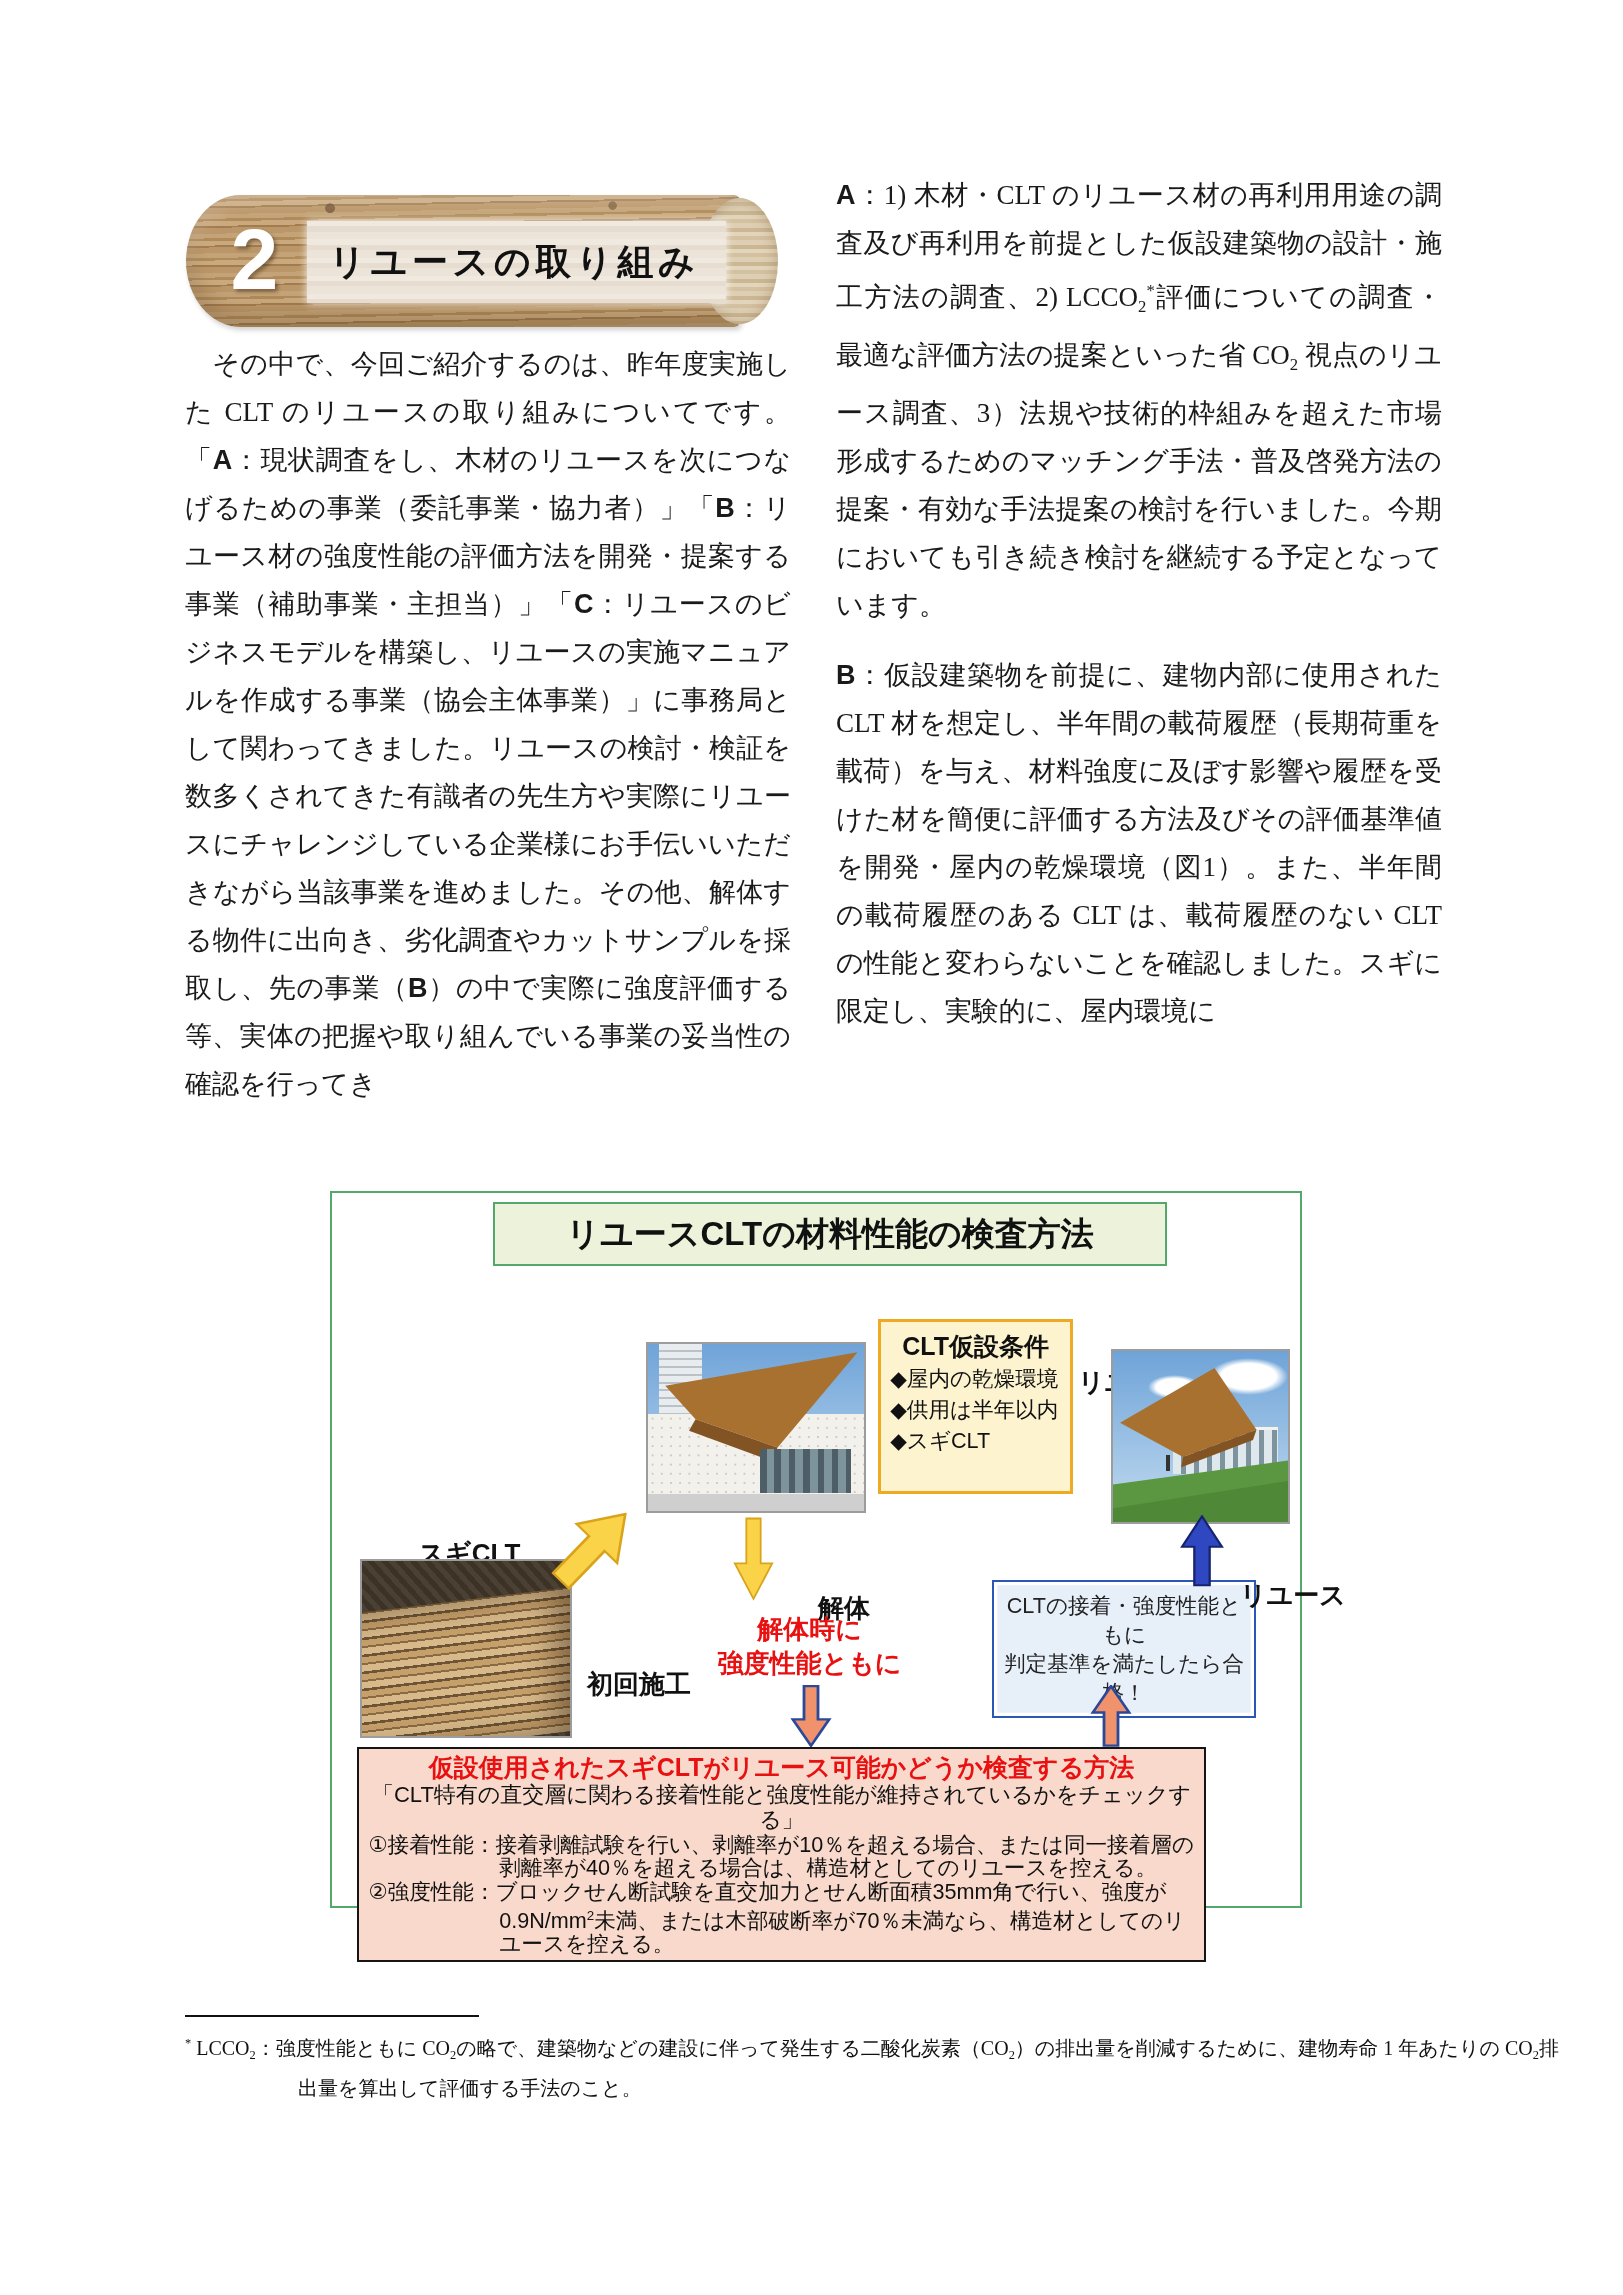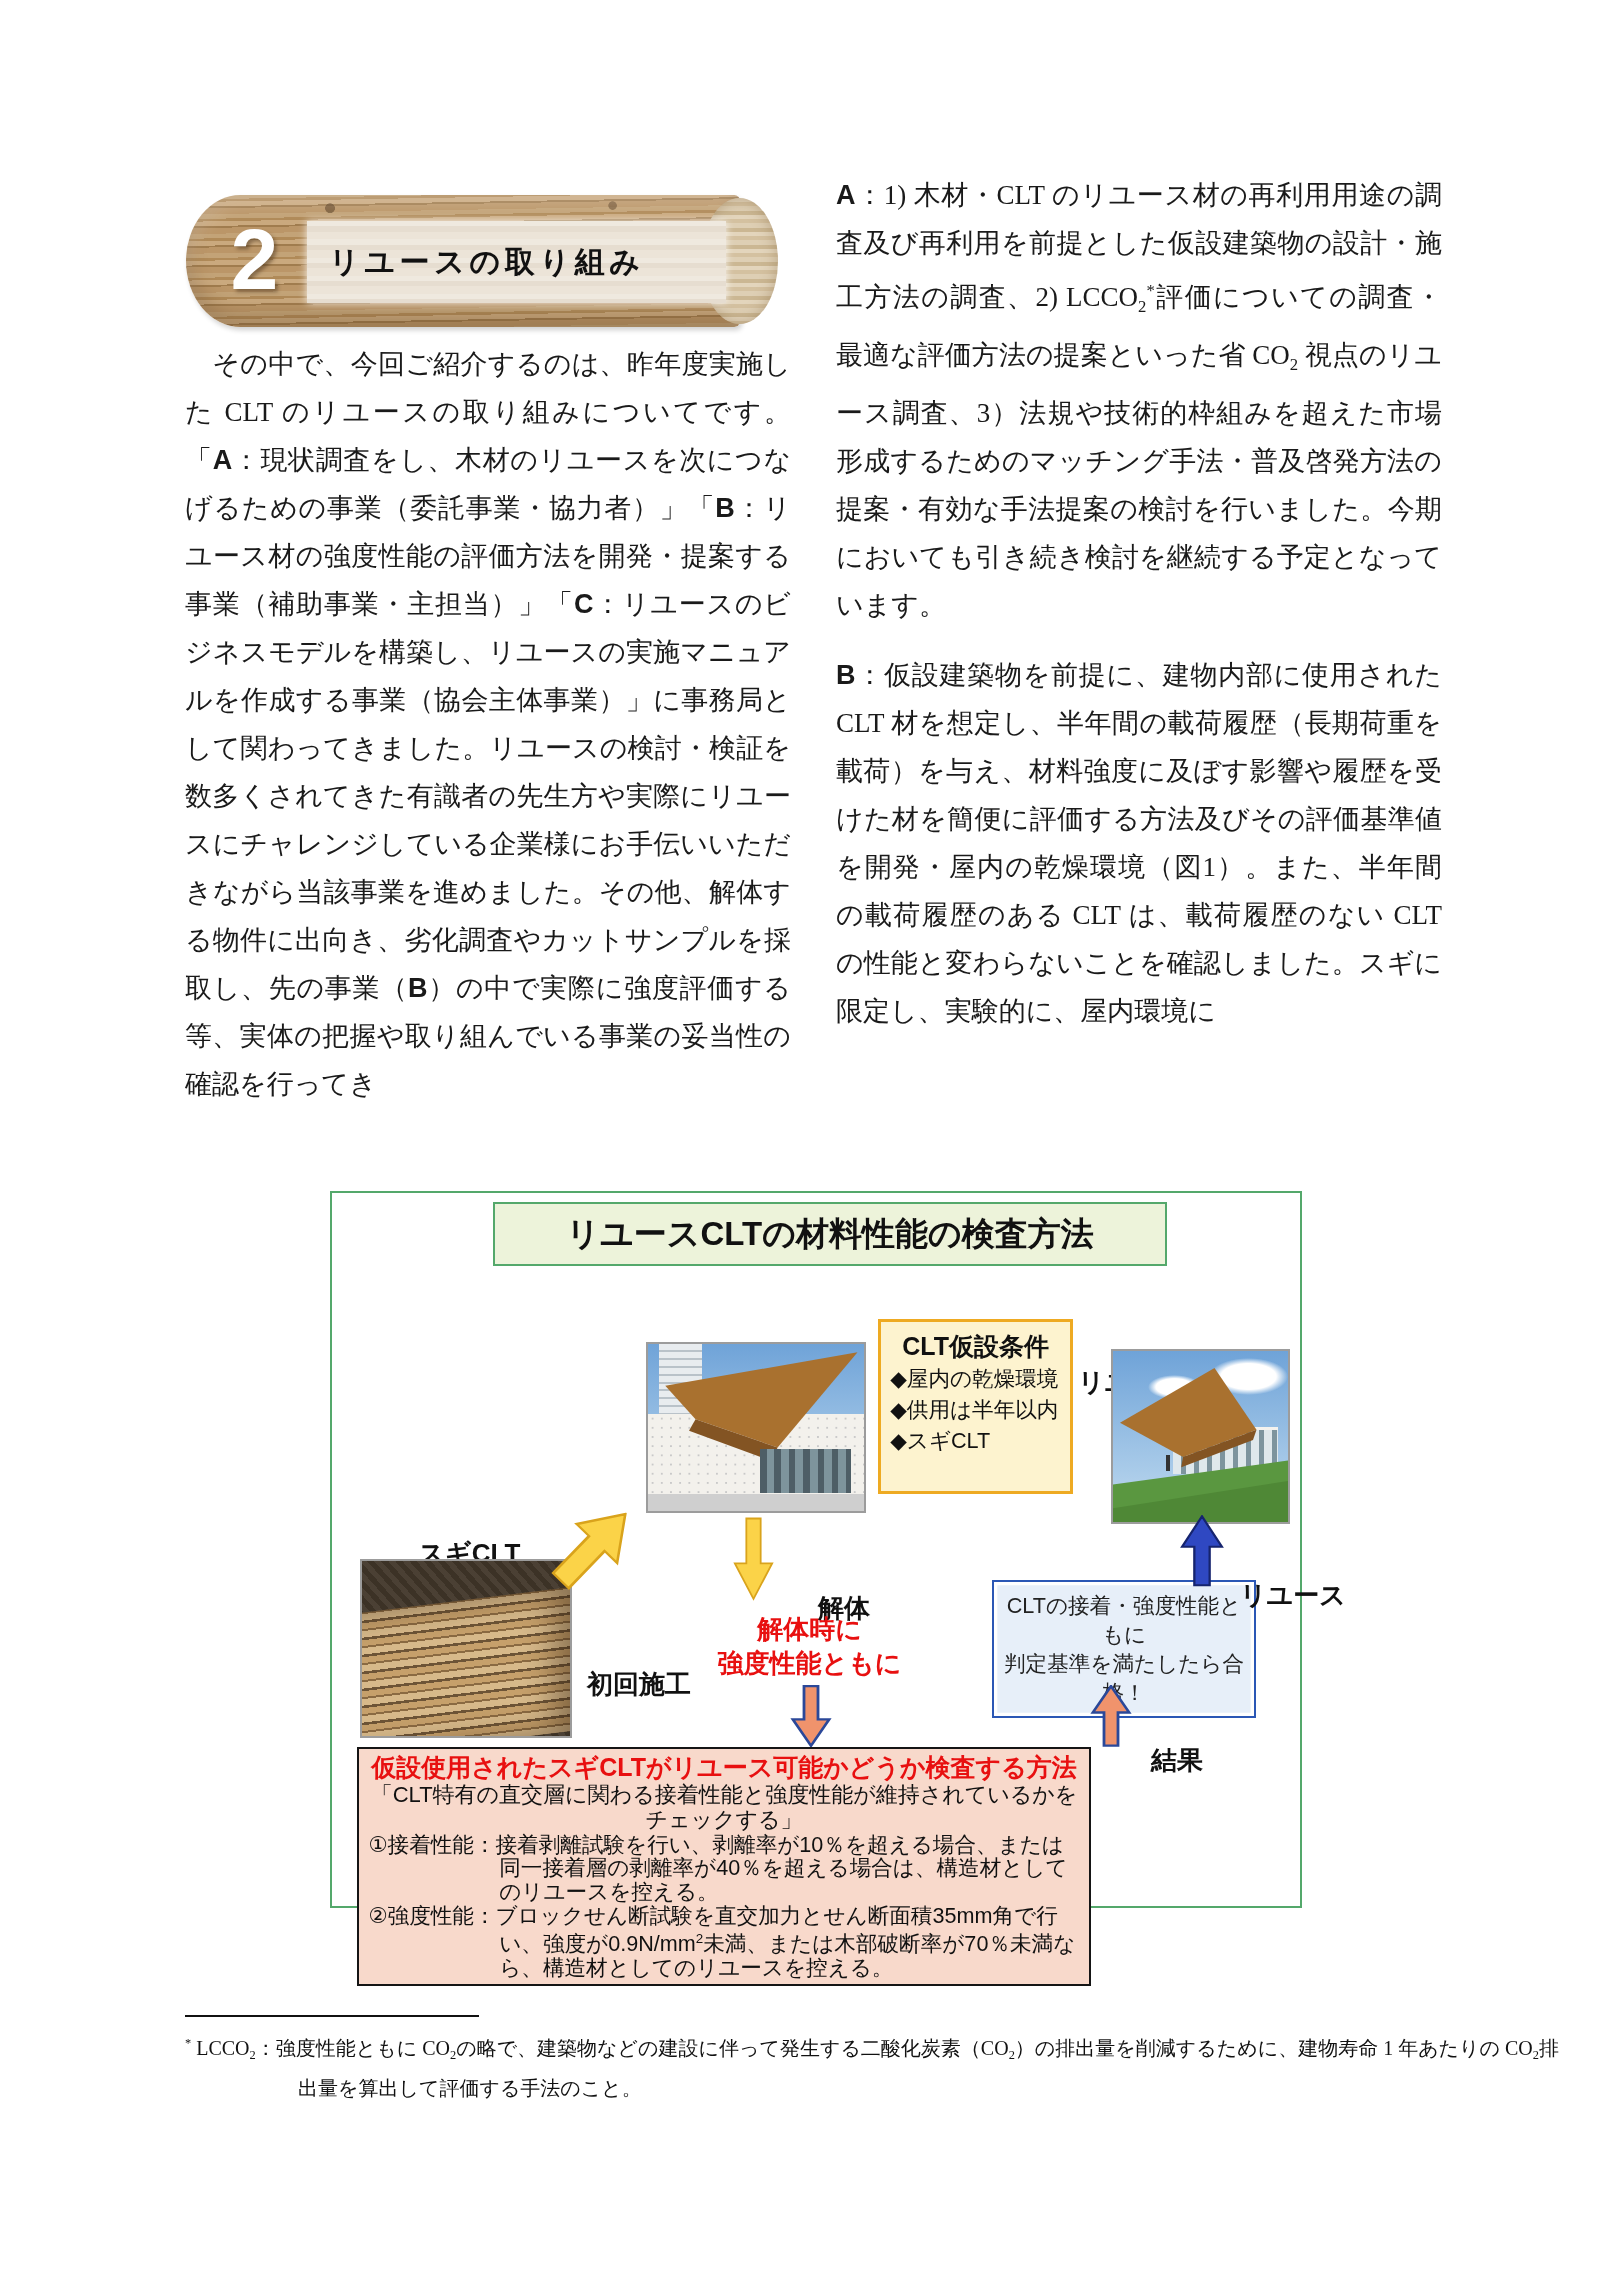--- a/index.html
+++ b/index.html
@@ -17,21 +17,21 @@
      box-shadow:inset 0 -13px 19.6px rgba(80,50,20,.28), inset 0 10.5px 17px rgba(255,255,255,.22), 2px 3.3px 5.2px rgba(0,0,0,.18);}
   .banner-cap{position:absolute;right:0;top:3.3px;width:77px;height:126px;border-radius:50%;
      background:repeating-linear-gradient(180deg,#e3d5bc 0 3.9px,#d4c1a0 3.9px 7.9px,#decfb4 7.9px 13px,#cbb793 13px 17px);
      box-shadow:inset 0 0 14.4px rgba(120,90,50,.38);}
   .banner-num{position:absolute;left:26px;top:11.8px;width:85px;text-align:center;
      font-family:"Liberation Sans","DejaVu Sans",sans-serif;font-weight:bold;font-size:86px;line-height:105px;
      color:#ffffff;text-shadow:2.6px 3.3px 3.9px rgba(60,40,20,.45);}
   .banner-panel{position:absolute;left:121px;right:52px;top:26px;bottom:23.6px;
      background:repeating-linear-gradient(180deg,#efe9df 0 5.2px,#e6ddd0 5.2px 10.5px,#ece4d8 10.5px 18.3px);
      box-shadow:0 0 7.9px rgba(255,255,255,.85);display:flex;align-items:center;}
-  .banner-title{font-family:"Liberation Sans","DejaVu Sans",sans-serif;font-weight:bold;font-size:30px;
+  .banner-title{font-family:"Liberation Sans","DejaVu Sans",sans-serif;font-weight:bold;font-size:36px;
      letter-spacing:4.6px;color:#111;padding-left:22px;white-space:nowrap;}
 
   
   .col{position:absolute;width:606px;}
   .col-left{left:185px;top:340px;}
   .col-right{left:836px;top:171px;}
   .col p{margin:0;font-size:27px;line-height:48px;text-align:justify;}
   .col-right p + p{margin-top:22px;}
   .bsans{font-family:"Liberation Sans","DejaVu Sans",sans-serif;font-weight:bold;}
   .sub{font-size:62%;vertical-align:-12%;}
@@ -90,21 +90,21 @@
   .arr-demo{left:400px;top:324px;width:43px;height:85px;}
   .arr-inspect{left:458px;top:492px;width:42px;height:63px;}
   .arr-result{left:758px;top:492px;width:42px;height:63px;}
   .arr-reuse{left:847px;top:322px;width:46px;height:73px;}
 
   .red-note{position:absolute;left:340px;top:419px;width:275px;text-align:center;
      font-weight:bold;font-size:26px;line-height:34px;color:#e81010;}
   .pass-box{position:absolute;left:660px;top:387px;width:247px;padding:9.2px 6.5px;
      background:#e7eff9;border:2px solid #2b57b5;box-shadow:inset 0 0 0 3.3px #ffffff;
      text-align:center;font-size:21.6px;line-height:29px;color:#222;}
-  .pink-box{position:absolute;left:25px;top:554px;width:734px;box-sizing:border-box;
+  .pink-box{position:absolute;left:25px;top:554px;width:849px;box-sizing:border-box;
      background:#f8d9cb;border:2.6px solid #151515;padding:3.9px 9.2px;}
   .pink-title{font-weight:bold;font-size:25px;line-height:29px;color:#e81010;text-align:center;}
   .pink-sub{font-size:22px;line-height:25.5px;color:#111;text-align:center;}
   .pink-item{font-size:21.6px;line-height:23.6px;color:#111;padding-left:131px;text-indent:-131px;}
 
   .fig-caption{position:absolute;left:0;right:0;top:1927px;text-align:center;font-size:25px;color:#111;}
   .footnote-rule{position:absolute;left:185px;top:2015px;width:294px;border-top:2.6px solid #111;}
   .footnote{position:absolute;left:185px;top:2027px;width:1263px;font-size:20px;line-height:33px;
      padding-left:113px;text-indent:-113px;color:#111;}
 </style>

